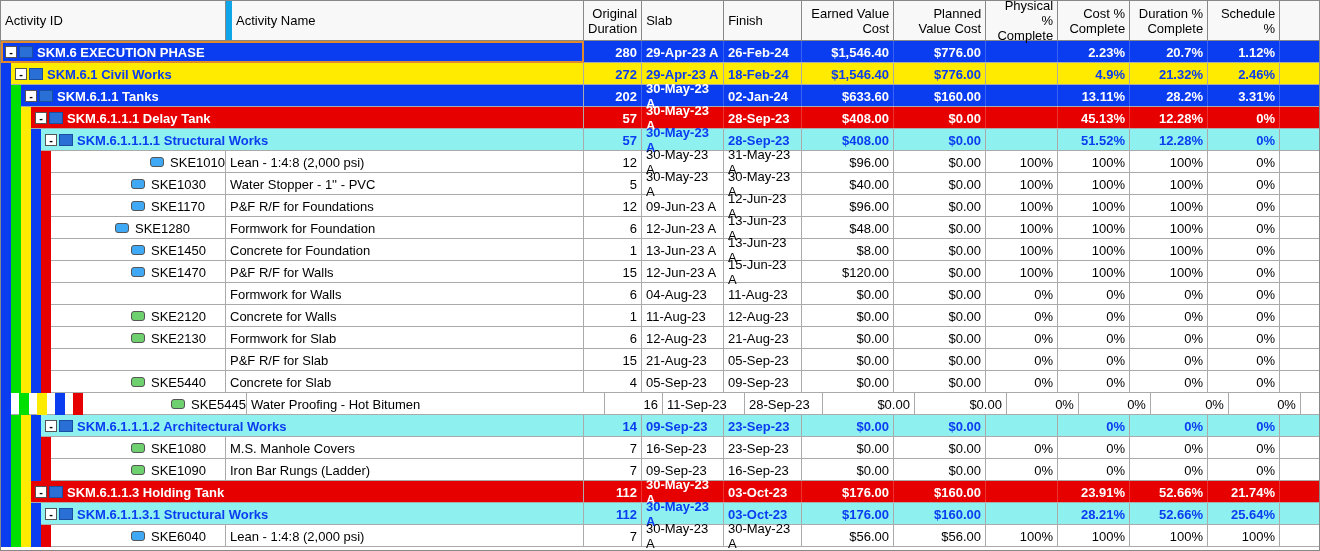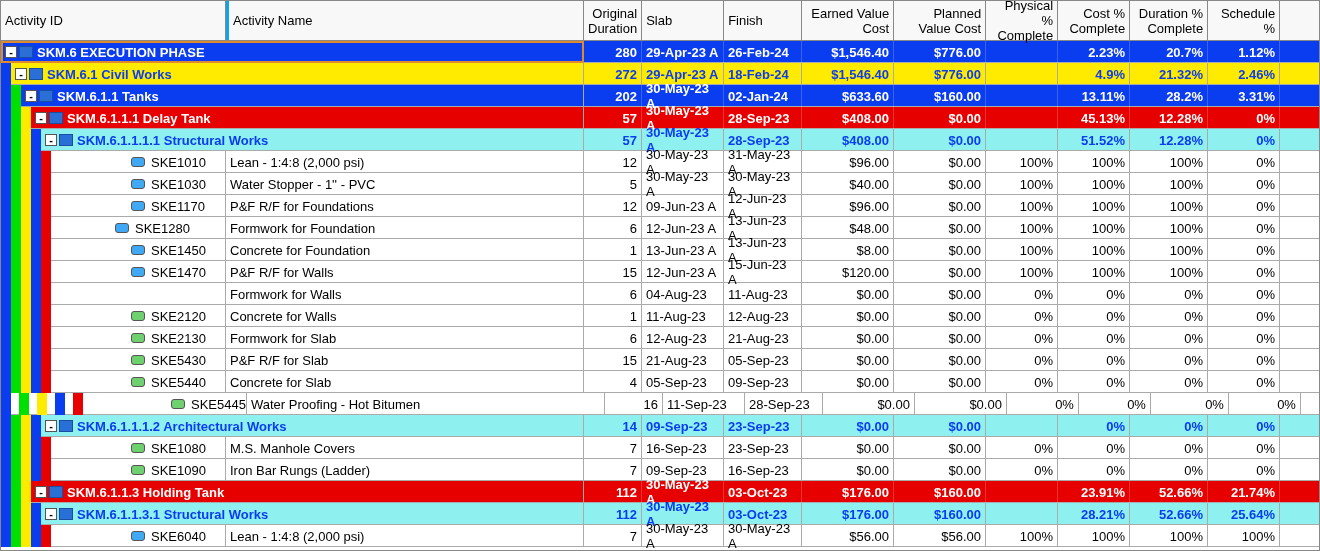--- a/index.html
+++ b/index.html
@@ -40,21 +40,21 @@
   .w-dur   { flex:0 0 58px; }
   .w-start { flex:0 0 82px; }
   .w-finish{ flex:0 0 78px; }
   .w-evc   { flex:0 0 92px; }
   .w-pvc   { flex:0 0 92px; }
   .w-phys  { flex:0 0 72px; }
   .w-cost  { flex:0 0 72px; }
   .w-durp  { flex:0 0 78px; }
   .w-sched { flex:0 0 72px; }
 
-  .hdr .w-name { border-left:3px solid #0ea5e9; }
+  .hdr .w-name { border-left:6px solid #0ea5e9; }
 
 </style>
 </head>
 <body>
 
 <div class="wrap">
 
   <div class="hdr">
     <div class="cell w-id">Activity ID</div>
     <div class="cell w-name">Activity Name</div>
@@ -260,21 +260,21 @@
           <span>0%</span>
         </div>
       </div>
       <div class="row bg-white">
         <div style="flex: 0 0 225px; display: flex; height: 22px; border-right: 1px solid rgb(170, 170, 170);">
           <div class="strip" style="background: rgb(10, 60, 240);"></div>
           <div class="strip" style="background: rgb(0, 224, 0);"></div>
           <div class="strip" style="background: rgb(255, 235, 0);"></div>
           <div class="strip" style="background: rgb(10, 60, 240);"></div>
           <div class="strip" style="background: rgb(230, 0, 0);"></div>
-          <div style="display: flex; align-items: center; flex: 1 1 auto; padding-left: 80px; overflow: hidden; white-space: nowrap;">
+          <div style="display: flex; align-items: center; flex: 1 1 auto; overflow: hidden; white-space: nowrap; justify-content: flex-end;">
             <span class="leaf-icon blue"></span>
             <span>SKE1010</span>
           </div>
         </div>
         <div class="cell w-name">
           <span>Lean - 1:4:8 (2,000 psi)</span>
         </div>
         <div class="cell w-dur right">
           <span>12</span>
         </div>
@@ -643,24 +643,20 @@
           <span>0%</span>
         </div>
       </div>
       <div class="row bg-white">
         <div style="flex: 0 0 225px; display: flex; height: 22px; border-right: 1px solid rgb(170, 170, 170);">
           <div class="strip" style="background: rgb(10, 60, 240);"></div>
           <div class="strip" style="background: rgb(0, 224, 0);"></div>
           <div class="strip" style="background: rgb(255, 235, 0);"></div>
           <div class="strip" style="background: rgb(10, 60, 240);"></div>
           <div class="strip" style="background: rgb(230, 0, 0);"></div>
-          <div style="display: flex; align-items: center; flex: 1 1 auto; padding-left: 80px; overflow: hidden; white-space: nowrap;">
-            <span class="leaf-icon green"></span>
-            <span>SKE5430</span>
-          </div>
         </div>
         <div class="cell w-name">
           <span>P&amp;F R/F for Slab</span>
         </div>
         <div class="cell w-dur right">
           <span>15</span>
         </div>
         <div class="cell w-start ">
           <span>21-Aug-23</span>
         </div>

